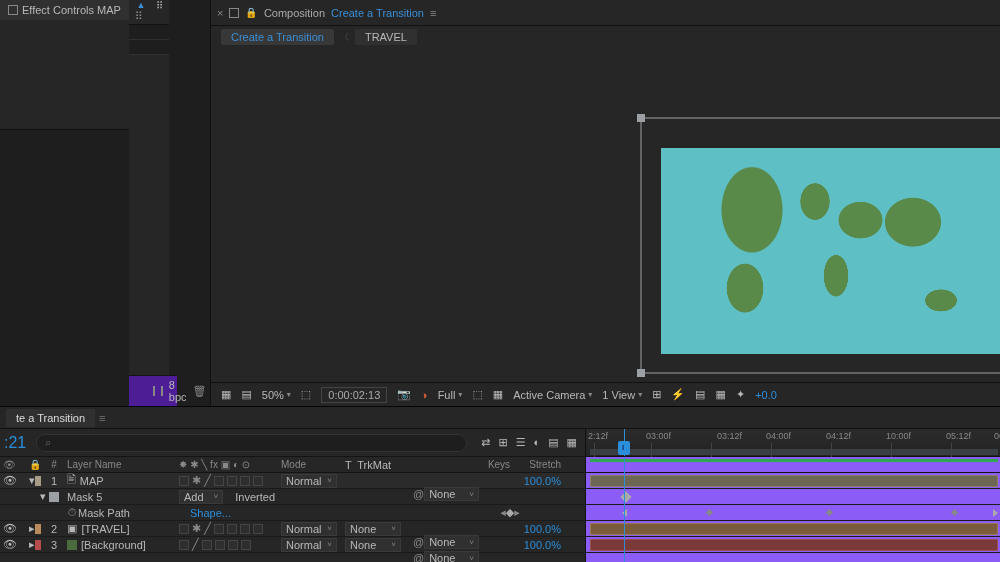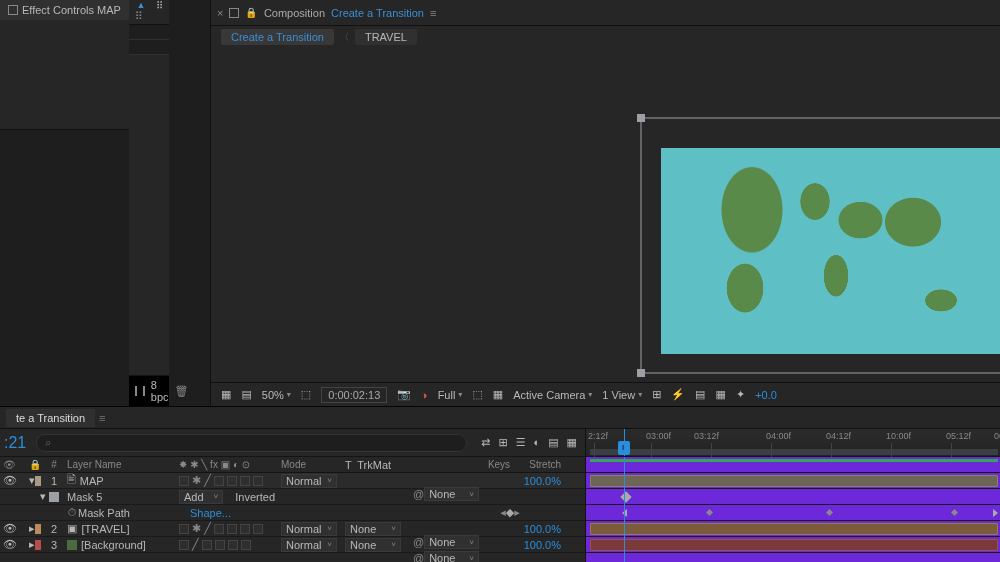--- a/index.html
+++ b/index.html
@@ -12,21 +12,21 @@
 .effect-panel { height:130px; border-bottom:1px solid #111; }
 .panel-tab { padding:4px 8px; background:#303030; display:inline-flex; align-items:center; gap:4px; }
 .square-icon { width:10px; height:10px; border:1px solid #888; display:inline-block; }
 .effect-body { flex:1; background:#262626; }
 .proj-panel { flex:1; position:relative; }
 .proj-top { height:8px; background:#262626; position:relative; }
 .twirl { position:absolute; right:24px; bottom:-2px; color:#3a8fd6; font-size:9px; }
 .proj-icons { display:flex; align-items:center; gap:3px; padding:2px 6px; height:16px; }
 .proj-list { background:#262626; height:50px; border-top:1px solid #111; }
 .proj-row { padding:2px 6px; background:#1e1e1e; border-bottom:1px solid #303030; height:15px; }
-.proj-footer { position:absolute; bottom:0; left:0; right:0; display:flex; align-items:center; gap:6px; padding:3px 6px; background:#000000; border-top:1px solid #141414; }
+.proj-footer { position:absolute; bottom:0; left:0; right:0; display:flex; align-items:center; gap:6px; padding:3px 24px; background:#4c1d95; border-top:1px solid #141414; }
 
 
 .viewer-col { flex:1; display:flex; flex-direction:column; border-left:1px solid #111; }
 .viewer-tabs { height:26px; display:flex; align-items:center; padding:0 6px; gap:6px; background:#262626; border-bottom:1px solid #111; }
 .viewer-tabs .x { color:#888; cursor:pointer; }
 .lock-icon { font-size:10px; color:#888; }
 .comp-label { color:#aaa; }
 .comp-name { color:#3a8fd6; }
 .viewer-nav { height:22px; display:flex; align-items:center; padding:0 10px; gap:6px; background:#262626; }
 .nav-box { background:#303030; padding:2px 10px; border-radius:2px; }
@@ -78,21 +78,21 @@
 .swatch { width:10px; height:10px; }
 .sw-switch { width:10px; height:10px; border:1px solid #444; background:#2e2e2e; }
 .dd { background:#303030; border:1px solid #3a3a3a; height:14px; width:56px; display:flex; align-items:center; justify-content:space-between; padding:0 4px; }
 .dd-sm { width:56px; }
 .shape-link { color:#2a8edb; }
 .indent1 { padding-left:14px; }
 .indent2 { padding-left:28px; }
 .hdr { color:#888; font-size:10px; }
 
 
-.tl-right { flex:1; position:relative; background:#6d28d9; }
+.tl-right { flex:1; position:relative; background:#8b5cf6; }
 .ruler { height:28px; border-bottom:1px solid #141414; position:relative; background:linear-gradient(#2b2b2b,#242424); }
 .ruler .tick { position:absolute; top:14px; width:1px; height:14px; background:#444; }
 .ruler .lbl { position:absolute; top:2px; font-size:9px; color:#888; }
 .work-area { position:absolute; top:20px; left:4px; right:2px; height:6px; background:#3a3f44; }
 .cti { position:absolute; top:0; bottom:0; width:1px; background:#2a8edb; }
 .cti-head { position:absolute; top:12px; width:12px; height:14px; background:#2a8edb; border-radius:2px; transform:translateX(-6px); }
 .tracks { position:absolute; top:44px; left:0; right:0; }
 .track { height:16px; position:relative; border-bottom:1px solid #1a1a1a; }
 .bar { position:absolute; top:2px; height:12px; border-radius:1px; }
 .key { position:absolute; top:4px; width:8px; height:8px; background:#aaa; transform:rotate(45deg); }
@@ -401,21 +401,21 @@
         <div class="cell c-keys"></div>
         <div class="cell c-stretch">100.0%</div>
       </div>
     </div>
 
     <div class="tl-right">
       <div class="ruler">
         <div class="work-area"></div>
         <span class="lbl" style="left:2px">2:12f</span>
         <span class="lbl" style="left:60px">03:00f</span>
-        <span class="lbl" style="left:108px">03:12f</span>
+        <span class="lbl" style="left:131px">03:12f</span>
         <span class="lbl" style="left:180px">04:00f</span>
         <span class="lbl" style="left:240px">04:12f</span>
         <span class="lbl" style="left:300px">10:00f</span>
         <span class="lbl" style="left:360px">05:12f</span>
         <span class="lbl" style="left:408px">06:00f</span>
         <div class="tick" style="left:8px"></div>
           <div class="tick" style="left:65px"></div>
           <div class="tick" style="left:125px"></div>
           <div class="tick" style="left:185px"></div>
           <div class="tick" style="left:245px"></div>

